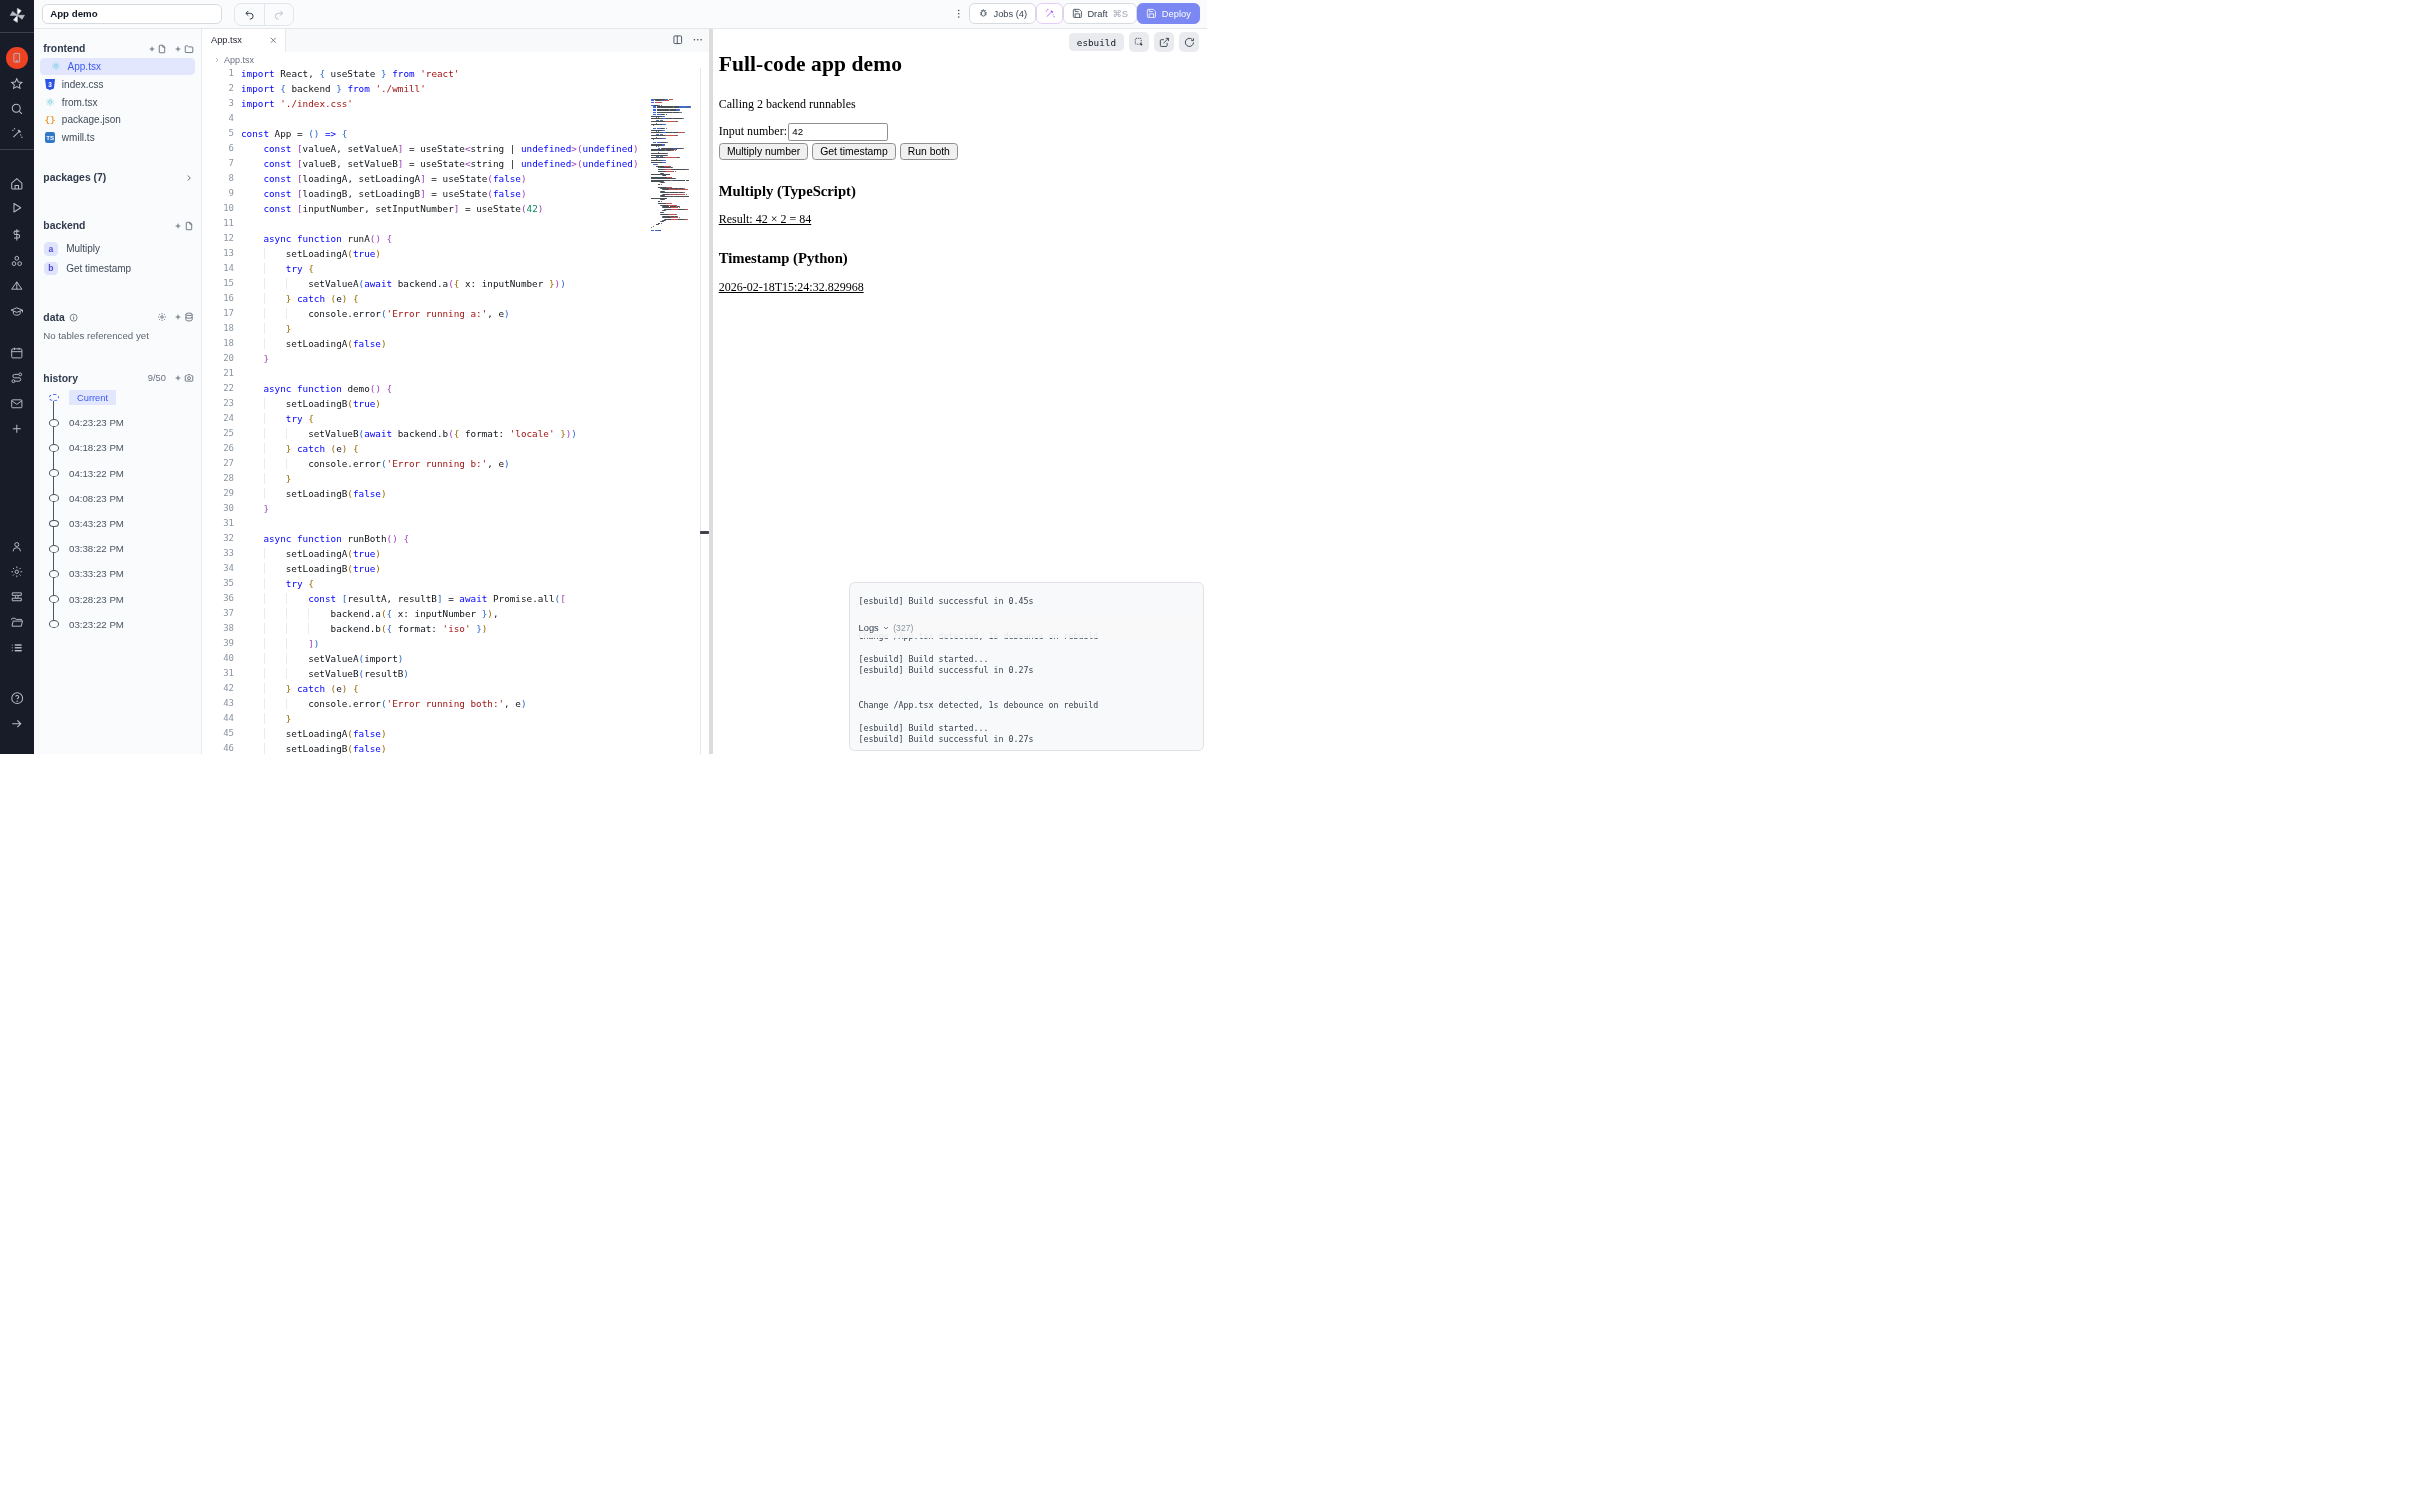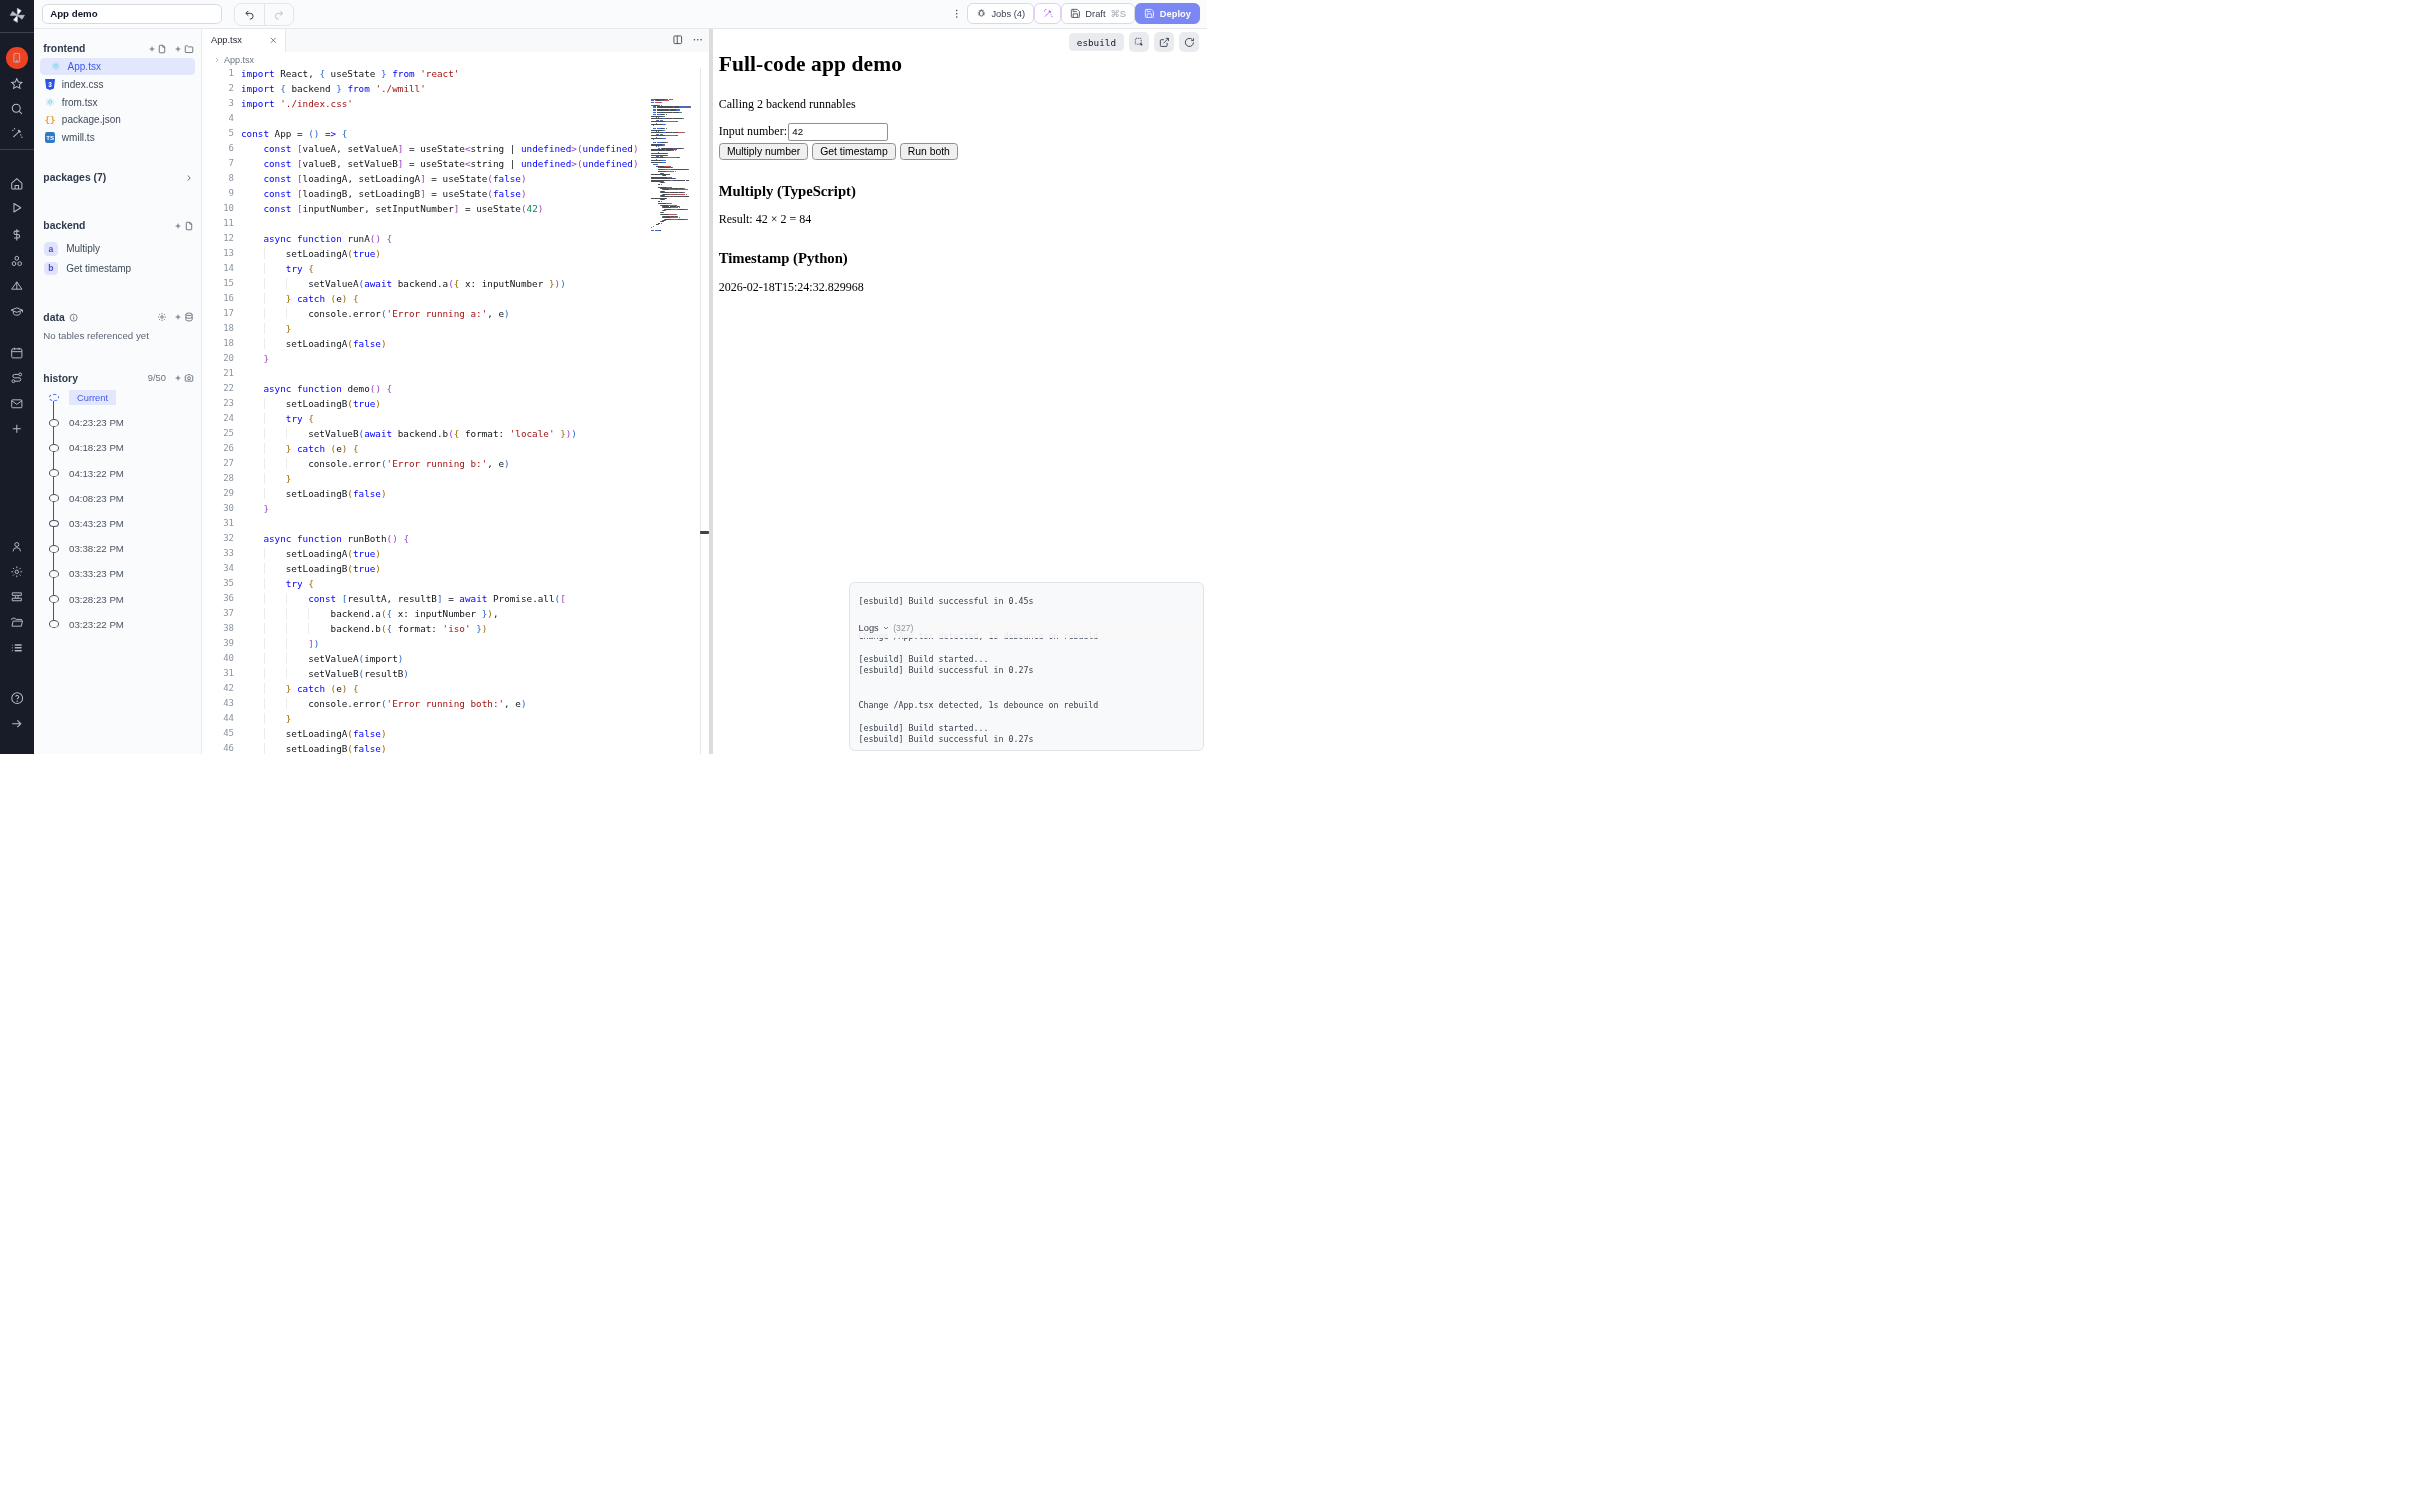--- a/index.html
+++ b/index.html
@@ -19,21 +19,21 @@
   #app-name{position:absolute;left:8px;top:3.6px;width:180px;height:20px;border:0.7px solid #d7dbe0;border-radius:5.7px;
     background:#fff;font:600 9.7px "Liberation Sans",sans-serif;color:#111827;padding:0 7.2px;box-sizing:border-box;outline:none;}
   .undoredo{position:absolute;left:200px;top:2.9px;height:21.5px;border:0.7px solid #e3e6ea;border-radius:7.2px;display:flex;align-items:center;}
   .undoredo .cell{padding:0 8.6px;height:100%;display:flex;align-items:center;}
   .undoredo .cell+.cell{border-left:0.7px solid #e3e6ea;}
   .tb-right{position:absolute;right:7.2px;top:2.9px;height:21.5px;display:flex;align-items:center;gap:0;}
   .tb-btn{height:21.5px;border:0.7px solid #d7dbe0;border-radius:5.7px;background:#fff;display:flex;align-items:center;gap:5px;
     padding:0 8px;font:500 9.3px "Liberation Sans",sans-serif;color:#374151;cursor:pointer;}
   .tb-btn .shortcut{color:#9ca3af;font-weight:400;}
   .tb-btn.wand{border-color:#e6ccf5;padding:0 6.5px;}
-  .tb-btn.deploy{background:#7b87f3;border-color:#7b87f3;color:#fff;font-weight:700;}
+  .tb-btn.deploy{background:#7b87f3;border-color:#7b87f3;color:#fff;font-weight:400;}
   .kebab{padding:0 4.3px;cursor:pointer;}
 
   
   #explorer{position:absolute;left:34px;top:28px;width:167px;bottom:0;background:#fafbfc;border-right:0.7px solid #e8eaee;z-index:10;}
   .sec-hdr{display:flex;align-items:center;margin:0 7.2px 0 9.3px;font:700 10.4px "Liberation Sans",sans-serif;color:#2f3b4d;}
   .sec-hdr .spacer{flex:1}
   .sec-hdr .hic{display:flex;align-items:center;gap:1.4px;margin-left:7.2px;cursor:pointer;}
   .sec-hdr svg{stroke:#475061;}
   .file-row{display:flex;align-items:center;gap:5.7px;height:17px;margin:0.7px 5.7px 0 5.7px;padding-left:4.3px;border-radius:4.3px;
     font:400 10px "Liberation Sans",sans-serif;color:#3f4a5a;cursor:pointer;}
@@ -93,21 +93,21 @@
   #pv-body{position:absolute;left:0;top:0;right:0;bottom:0;padding:5.7px;font-family:"Liberation Serif",serif;color:#000;}
   #pv-title{font-size:21.5px;font-weight:700;margin:18.7px 0 0 0;letter-spacing:0.1px;}
   #pv-sub{font-size:12px;margin-top:19.4px;}
   .pv-inputrow{margin-top:10.8px;display:flex;align-items:center;font-size:12px;}
   #pv-input{width:92px;height:16px;border:0.7px solid #8f8f8f;border-radius:2.2px;margin-left:1.4px;
     font:9.7px "Liberation Sans",sans-serif;padding:0 2.9px;color:#000;}
   .pv-btnrow{margin-top:2.2px;display:flex;gap:3.6px;}
   .pv-btn{font:10.4px "Liberation Sans",sans-serif;color:#000;background:#f0f0f0;border:0.7px solid #8f8f8f;
     border-radius:3.6px;padding:2.2px 7.2px;cursor:pointer;}
   .pv-h2{font-size:14.7px;font-weight:700;margin:23px 0 0 0;}
-  .pv-text{font-size:12px;margin-top:12.2px;}
+  .pv-text{font-size:12px;margin-top:12.2px;text-decoration:underline;}
 
   
   #logs{position:absolute;left:136px;top:554px;width:353px;height:167px;background:#f8f9fa;
     border:0.7px solid #dfe3e8;border-radius:5.7px;overflow:hidden;}
   #logs-hdr{position:absolute;left:0;top:0;right:0;height:18.7px;background:rgba(248,249,250,.92);z-index:2;
     display:flex;align-items:center;gap:3.6px;padding-left:8.6px;margin-top:36px;}
   #logs-title{font:500 9.3px "Liberation Sans",sans-serif;color:#374151;cursor:pointer;display:flex;align-items:center;gap:2.9px;}
   #logs-count{font:400 8.6px "Liberation Sans",sans-serif;color:#8b95a1;}
   #logs-pre{position:absolute;left:8.6px;right:5.7px;top:13px;bottom:0;margin:0;z-index:1;
     font:8.3px "DejaVu Sans Mono",monospace;line-height:11.5px;color:#37404d;white-space:pre;overflow:hidden;}

